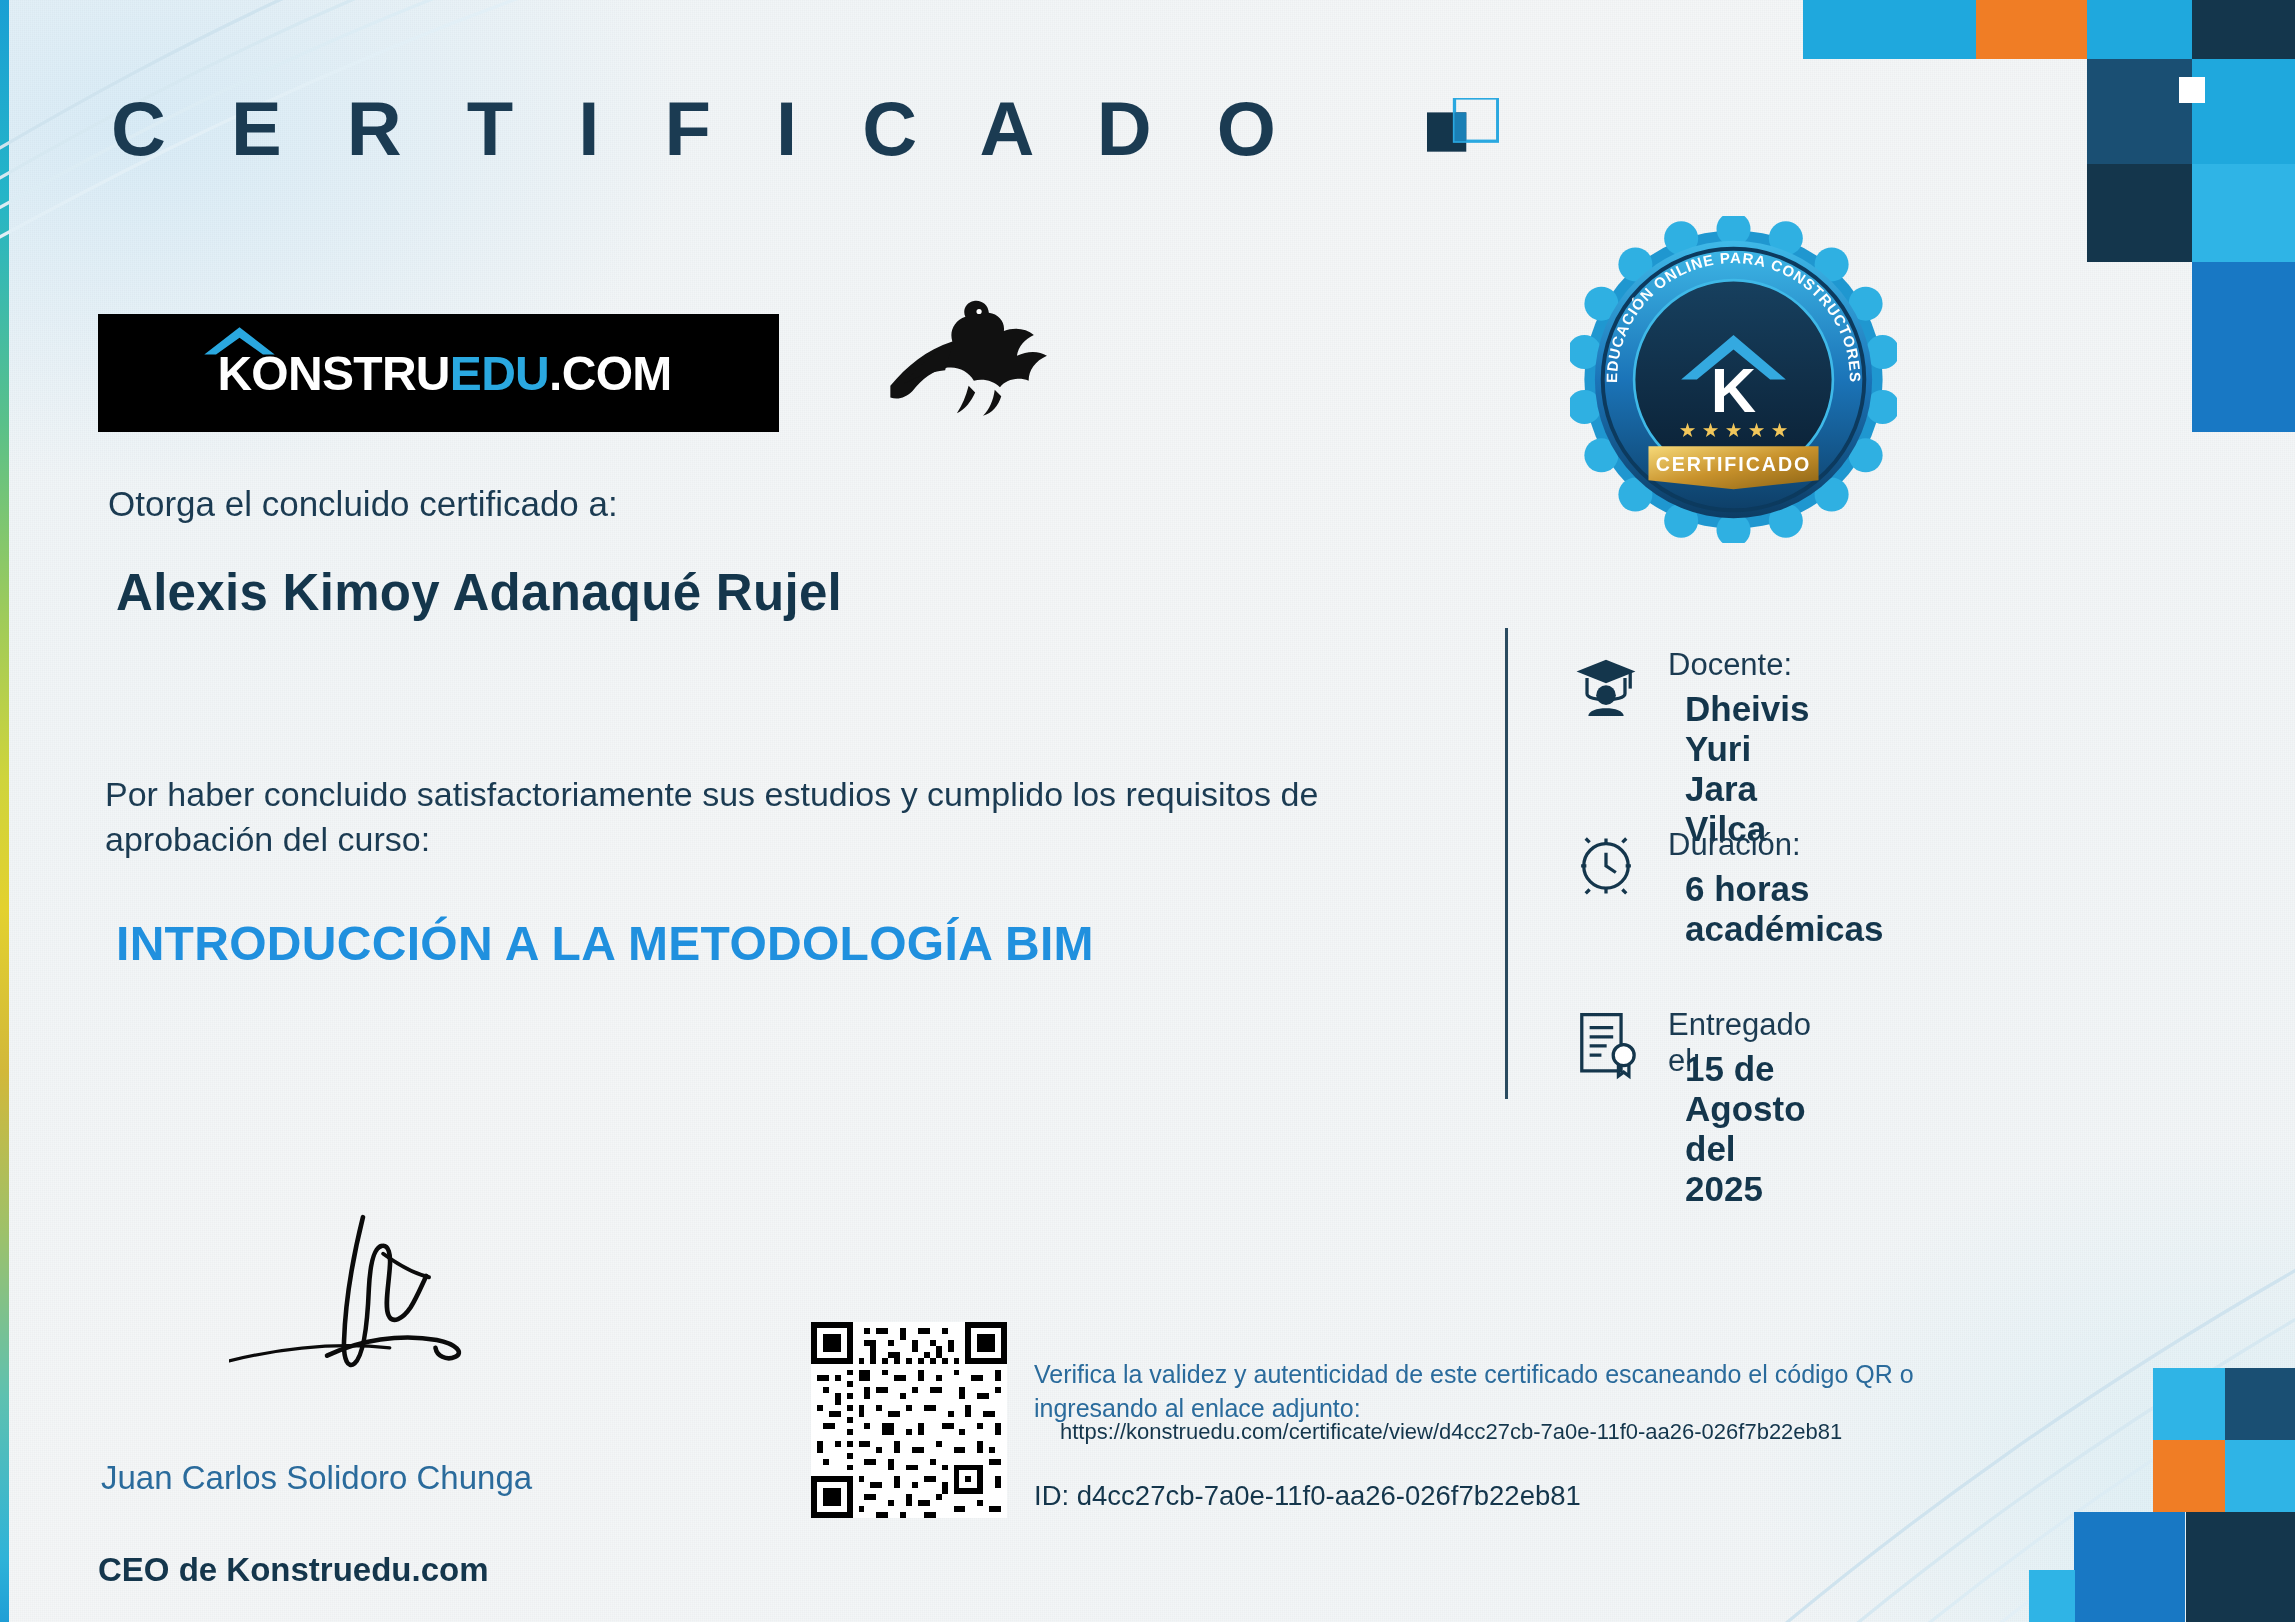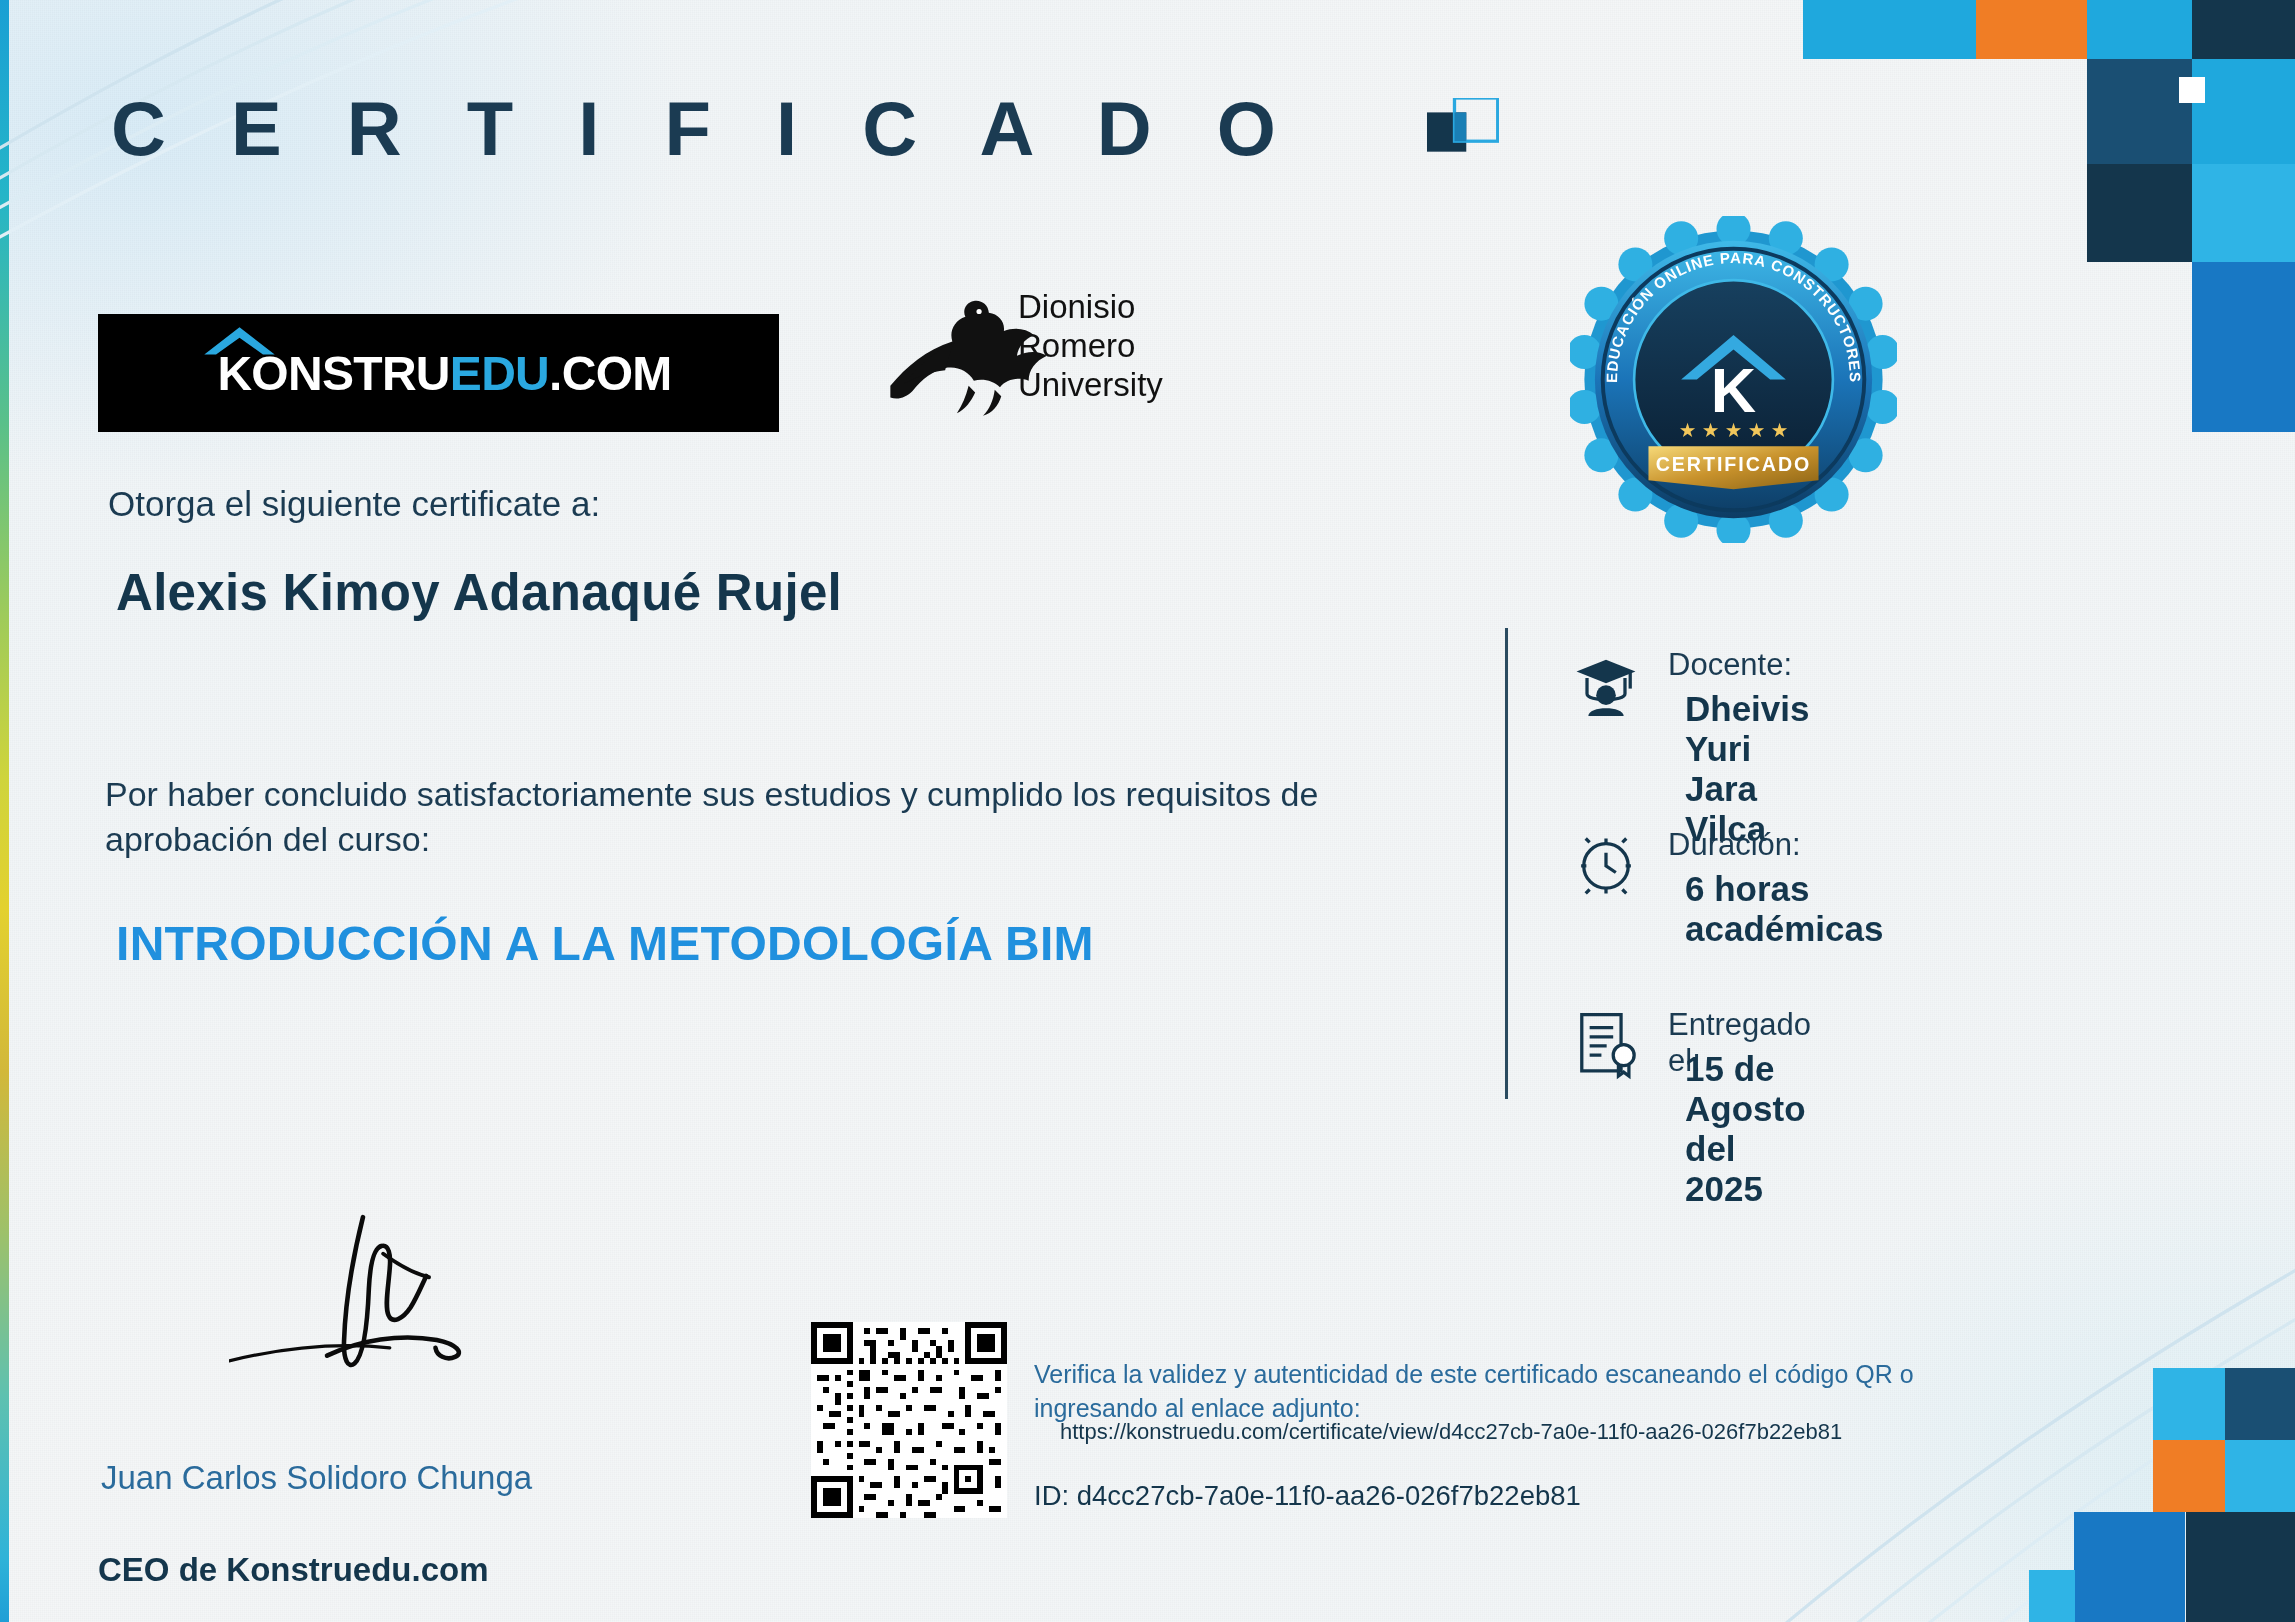--- a/index.html
+++ b/index.html
@@ -189,25 +189,20 @@
                C 170 18, 180 26, 181 38 C 196 40, 206 52, 204 66 C 220 60, 238 62, 250 72
                C 236 78, 226 90, 224 104 C 240 96, 258 96, 270 104 C 252 112, 242 126, 242 142
                C 226 136, 208 140, 198 152 C 188 142, 172 138, 158 142 C 150 128, 134 120, 118 122
                C 96 126, 78 140, 64 158 C 54 168, 42 172, 30 168 Z"></path>
       <path d="M128 84 C 100 96, 74 118, 52 146 C 70 136, 92 128, 114 126 C 118 110, 122 96, 128 84 Z"></path>
       <path d="M150 150 C 146 166, 140 180, 132 192 C 144 186, 154 174, 160 160 Z"></path>
       <path d="M190 156 C 188 172, 182 186, 172 196 C 186 192, 196 180, 200 166 Z"></path>
       <circle cx="166" cy="36" r="4" fill="#ffffff"></circle>
     </g>
   </svg>
-  <div class="dru-text">
-    <div>Dionisio</div>
-    <div>Romero</div>
-    <div>University</div>
-  </div>
 
   <svg class="seal" viewBox="0 0 500 500">
     <defs>
       <path id="ringpath" d="M250,250 m-178,0 a178,178 0 1,1 356,0 a178,178 0 1,1 -356,0"></path>
       <linearGradient id="sealGrad" x1="0" y1="0" x2="0" y2="1">
         <stop offset="0%" stop-color="#3fb9e8"></stop>
         <stop offset="50%" stop-color="#1b74b8"></stop>
         <stop offset="100%" stop-color="#0d3c63"></stop>
       </linearGradient>
       <linearGradient id="innerGrad" x1="0" y1="0" x2="0" y2="1">
@@ -253,21 +248,21 @@
     </text>
 
     <path d="M170 250 L250 182 L330 250 L306 250 L250 204 L194 250 Z" fill="#34a9e0"></path>
     <text x="250" y="300" text-anchor="middle" font-size="96" font-weight="bold" fill="#ffffff" font-family="Liberation Sans, sans-serif">K</text>
     <text x="250" y="338" text-anchor="middle" font-size="30" fill="#f2c75b" font-family="Liberation Sans, sans-serif">★ ★ ★ ★ ★</text>
 
     <path d="M120 352 L380 352 L380 404 L250 418 L120 404 Z" fill="url(#goldGrad)"></path>
     <text x="250" y="390" text-anchor="middle" font-size="30" font-weight="bold" fill="#ffffff" letter-spacing="3" font-family="Liberation Sans, sans-serif">CERTIFICADO</text>
   </svg>
 
-  <div class="awarded-label">Otorga el siguiente certificate a:</div>
+  <div class="awarded-label">Otorga el concluido certificado a:</div>
   <div class="student-name">Alexis Kimoy Adanaqué Rujel</div>
   <div class="reason">Por haber concluido satisfactoriamente sus estudios y cumplido los requisitos de aprobación del curso:</div>
   <div class="course-title">INTRODUCCIÓN A LA METODOLOGÍA BIM</div>
 
   <div class="divider"></div>
 
   <div class="info-block" style="top:648px;">
     <svg class="ic" viewBox="0 0 110 110" fill="none" stroke="#14364c" stroke-width="5">
       <path d="M10 36 L55 18 L100 36 L55 54 Z" fill="#14364c" stroke="none"></path>
       <path d="M26 46 L26 70 C26 82, 84 82, 84 70 L84 46" fill="none"></path>

